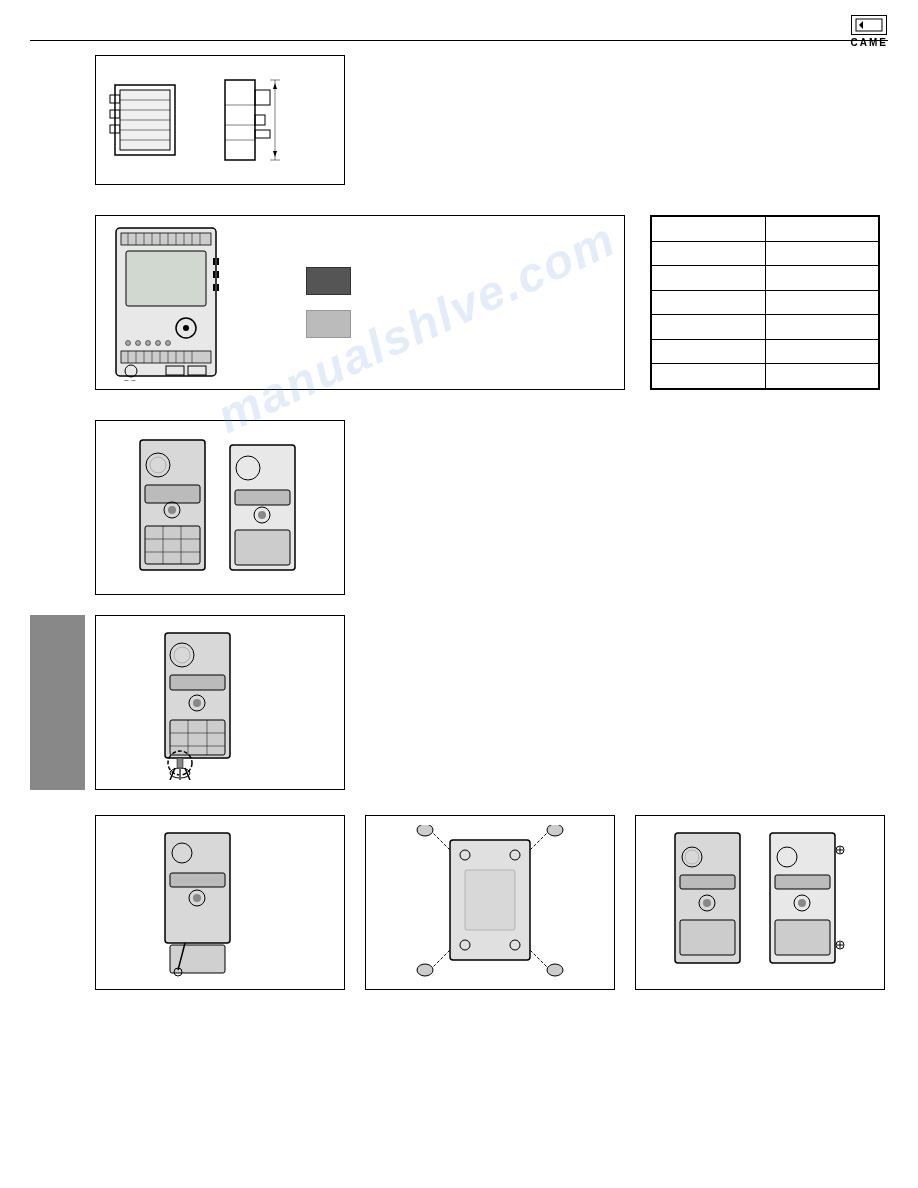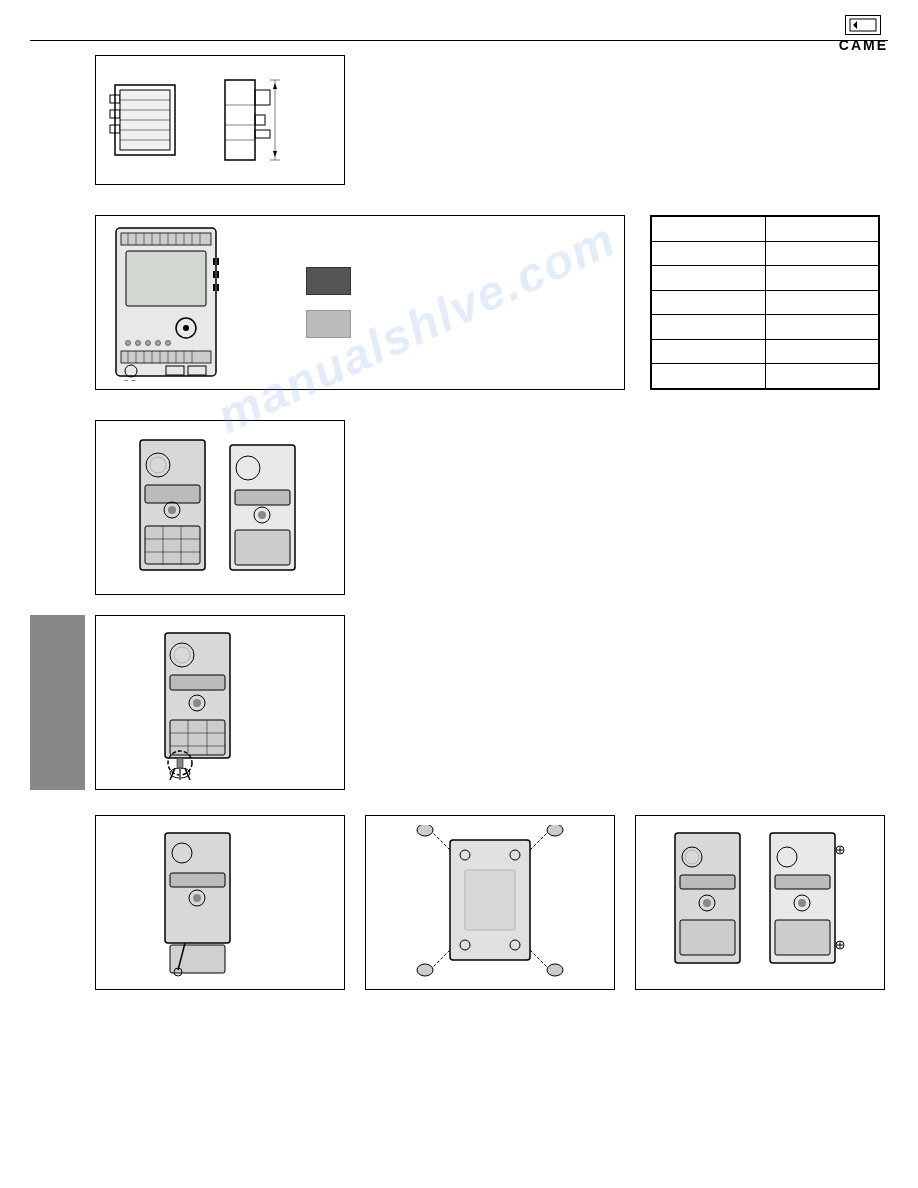--- a/index.html
+++ b/index.html
@@ -39,21 +39,21 @@
       display: flex;
       align-items: center;
       justify-content: center;
       margin-bottom: 2px;
     }
     .came-logo-icon svg {
       width: 28px;
       height: 14px;
     }
     .came-logo-text {
-      font-size: 14px;
+      font-size: 10px;
       font-weight: bold;
       letter-spacing: 2px;
     }
 
     
     .section-box {
       position: absolute;
       border: 1px solid #000;
       background: #fff;
     }

